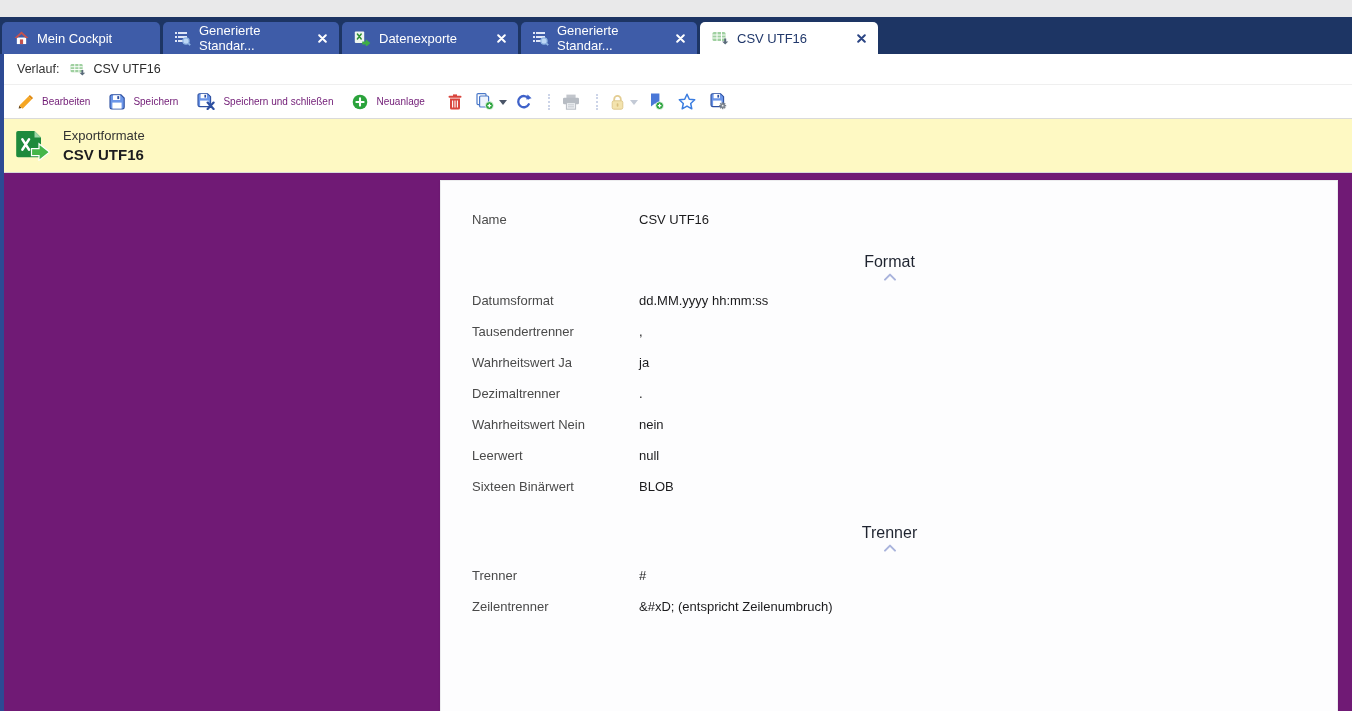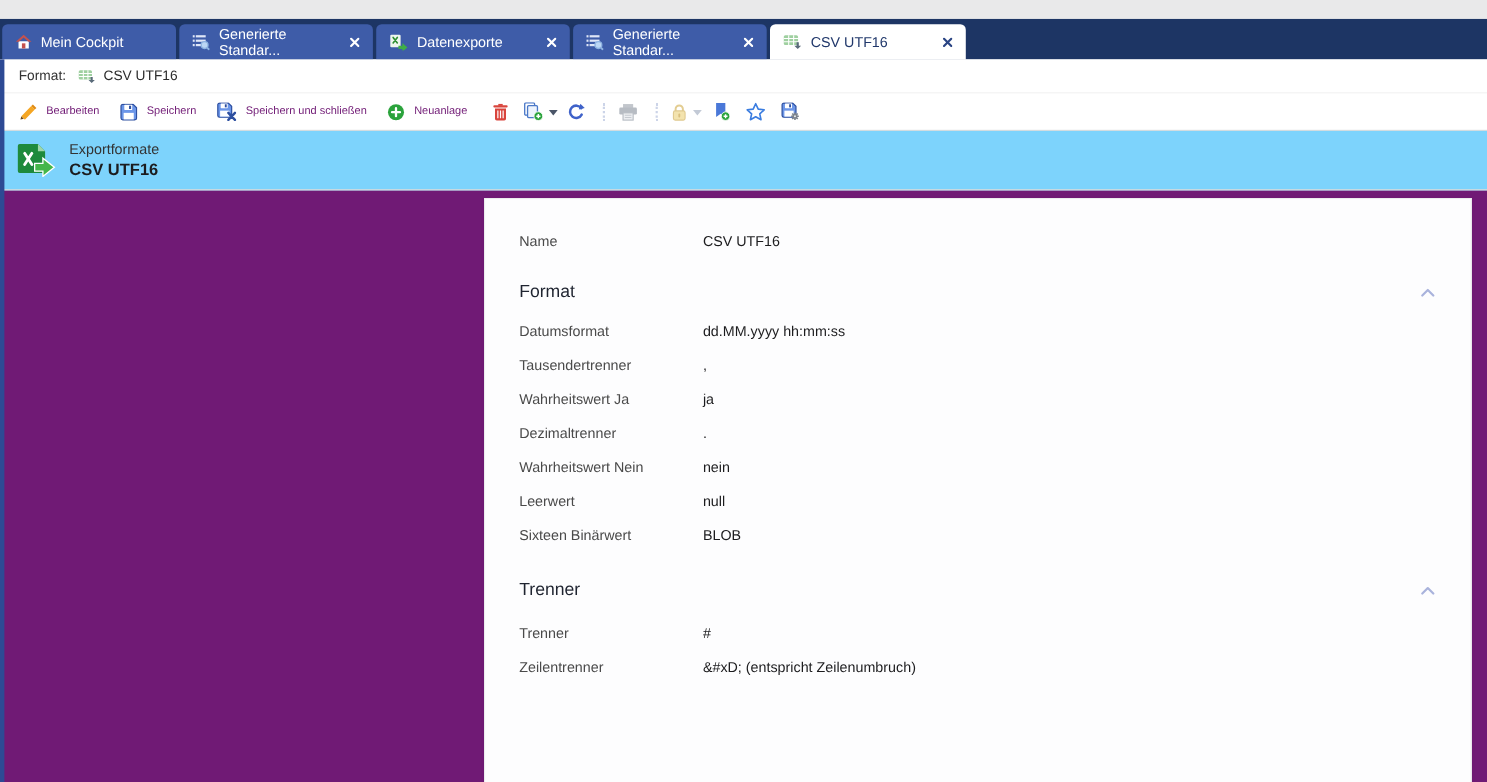--- a/index.html
+++ b/index.html
@@ -34,36 +34,36 @@
              font-size:10px; color:#701a75; z-index:10; }
   .tbtn { display:flex; align-items:center; gap:8px; margin-right:19px; cursor:pointer; white-space:nowrap; }
   .ibtn { display:flex; align-items:center; margin-right:14px; cursor:pointer; }
   .ibtn.disabled { cursor:default; }
   .caret { width:0; height:0; border:4px solid transparent; border-top:5px solid #4a5568;
            margin-left:5px; margin-top:5px; }
   .caret.light { border-top-color:#c3cad6; }
   .tsep { height:16px; border-left:2px dotted #ccd4e8; margin:0 12px 0 2px; }
 
   
-  .rheader { position:absolute; top:102px; left:0; right:0; height:54px; background:#7dd3fc;
+  .rheader { position:absolute; top:102px; left:0; right:0; height:54px; background:#fef9c3;
              border-bottom:1px solid #dadada; display:flex; align-items:center; padding-left:15px; z-index:10; }
   .rheader .ricon { margin-right:12px; display:flex; }
   .rtype { font-size:13px; color:#333; line-height:18px; }
   .rtitle { font-size:15px; font-weight:bold; color:#1c1c1e; line-height:19px; }
 
   
   .content { position:absolute; top:156px; left:0; right:0; bottom:0; background:#701a75; }
   .panel { position:absolute; left:440px; top:7px; width:898px; height:539px; background:#fdfdfe;
            border:1px solid #ececee; box-shadow:0 1px 3px rgba(0,0,0,.06);
            padding:23px 30px 0 31px; }
   .frow { display:flex; align-items:center; height:31px; font-size:13px; }
   .flabel { width:167px; flex:0 0 167px; color:#4a4a4a; }
   .fvalue { color:#1c1c1e; }
   .section-h { display:flex; align-items:center; justify-content:space-between;
-               height:26px; margin-top:18px; }
+               height:26px; margin-top:18px;flex-direction:column; }
   .section-title { font-size:16px; color:#1f2430; }
   .collapse-btn { display:flex; align-items:center; cursor:pointer; padding:2px; }
   .fields { margin-top:6px; }
   .sec2 { margin-top:22px; }
   .fields2 { margin-top:10px; }
   svg { display:block; }
 </style>
 </head>
 <body>
 
@@ -156,21 +156,21 @@
         <svg width="9" height="9" viewBox="0 0 9 9">
             <path d="M1.2 1.2 L7.8 7.8 M7.8 1.2 L1.2 7.8" stroke="currentColor" stroke-width="2" stroke-linecap="round"></path>
           </svg>
       </span>
     </div>
   </div>
 
   <div class="left-strip"></div>
 
   <div class="history">
-    <span class="hlabel">Format:</span>
+    <span class="hlabel">Verlauf:</span>
     <span class="hitem">
       <span>
         <svg width="16" height="13" viewBox="0 0 17 14">
           <rect x="0.5" y="1" width="13" height="9" rx="1.5" fill="#9fd0a0"></rect>
           <line x1="0.5" y1="4" x2="13.5" y2="4" stroke="#ffffff" stroke-width="1"></line>
           <line x1="0.5" y1="7" x2="13.5" y2="7" stroke="#ffffff" stroke-width="1"></line>
           <line x1="5" y1="1" x2="5" y2="10" stroke="#ffffff" stroke-width="1"></line>
           <line x1="9.5" y1="1" x2="9.5" y2="10" stroke="#ffffff" stroke-width="1"></line>
           <path d="M12.2 7.5 v3 h-2.1 l3.1 3 3.1-3 h-2.1 v-3 z" fill="#5a6b7a"></path>
         </svg>

